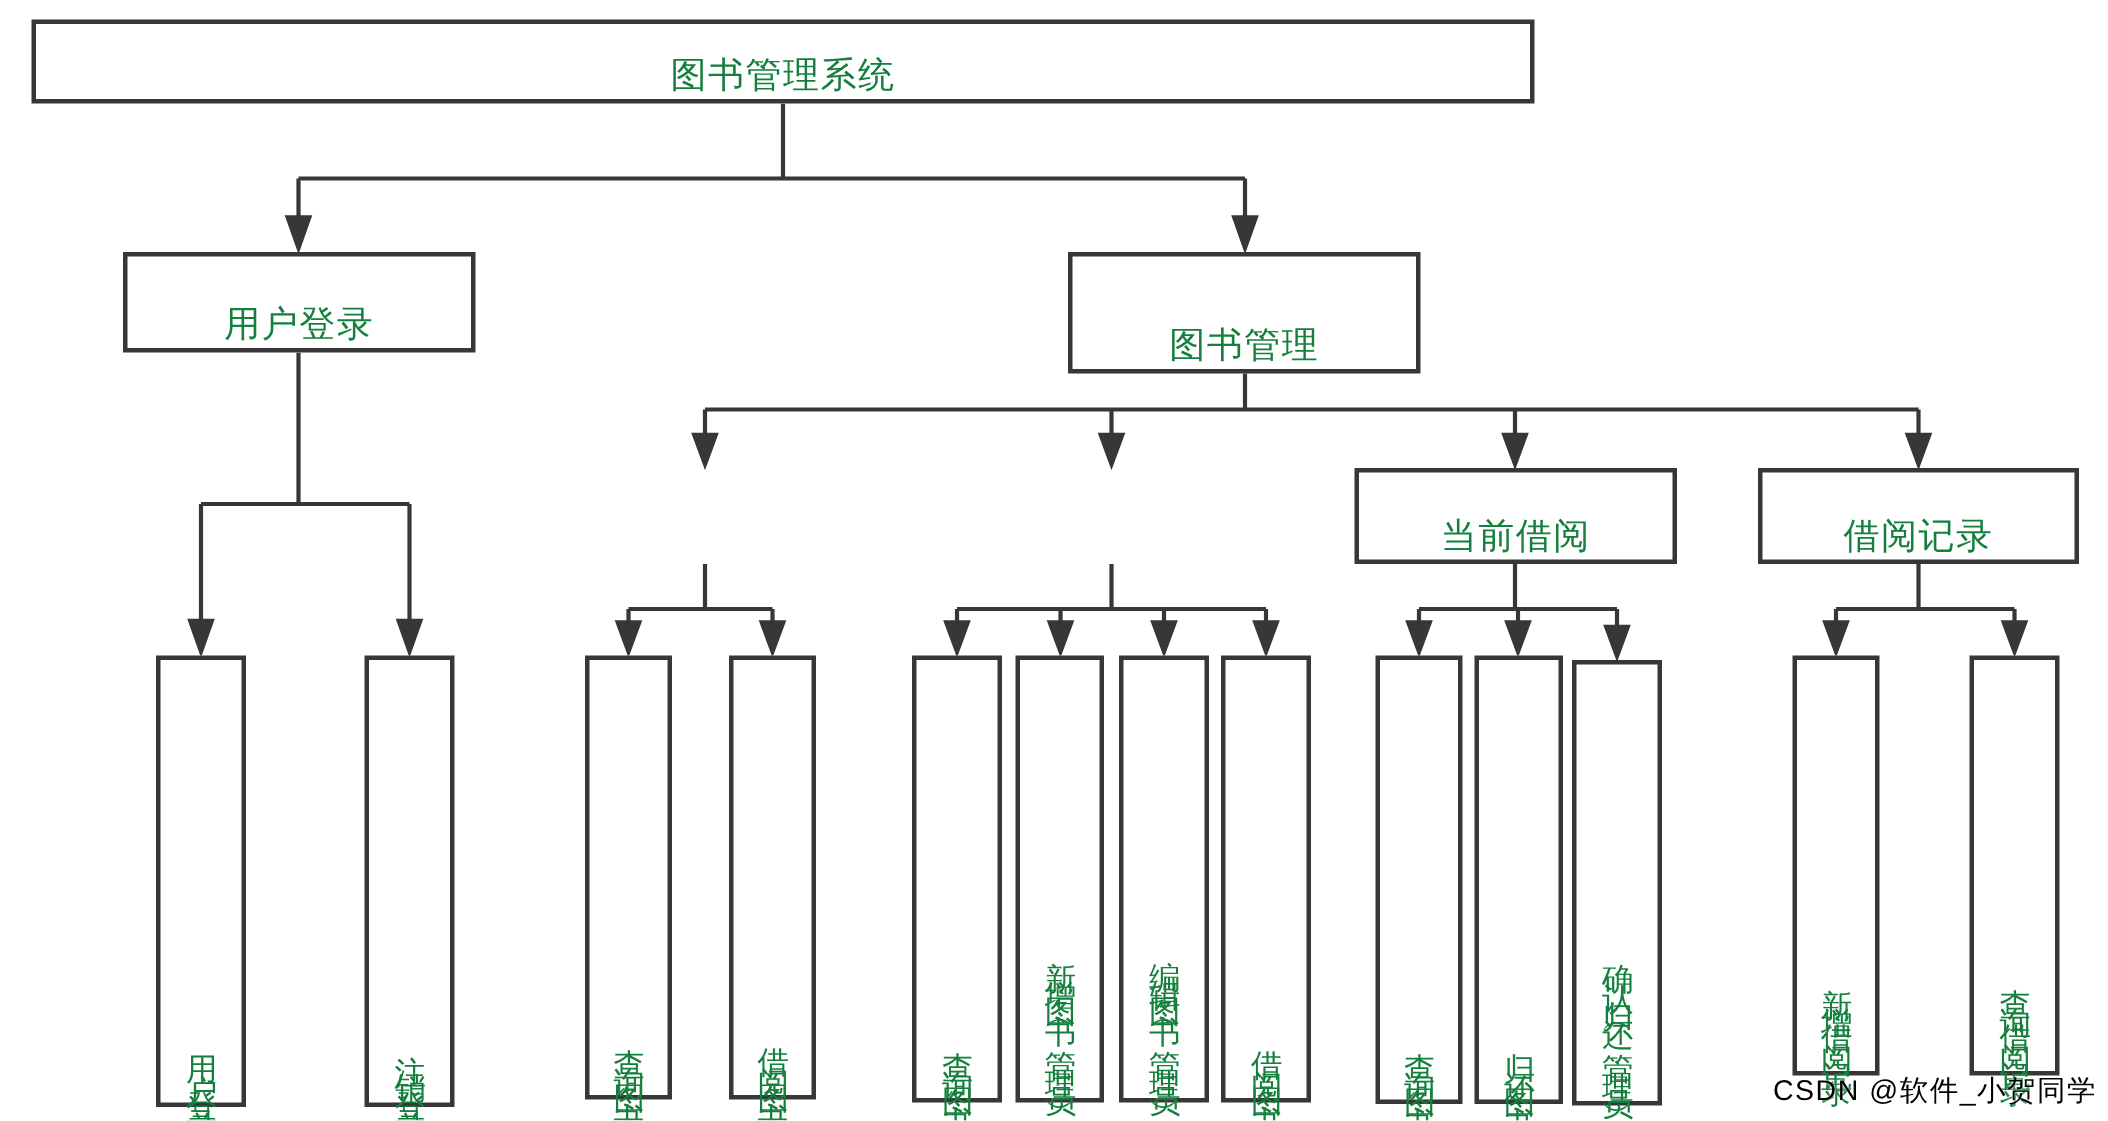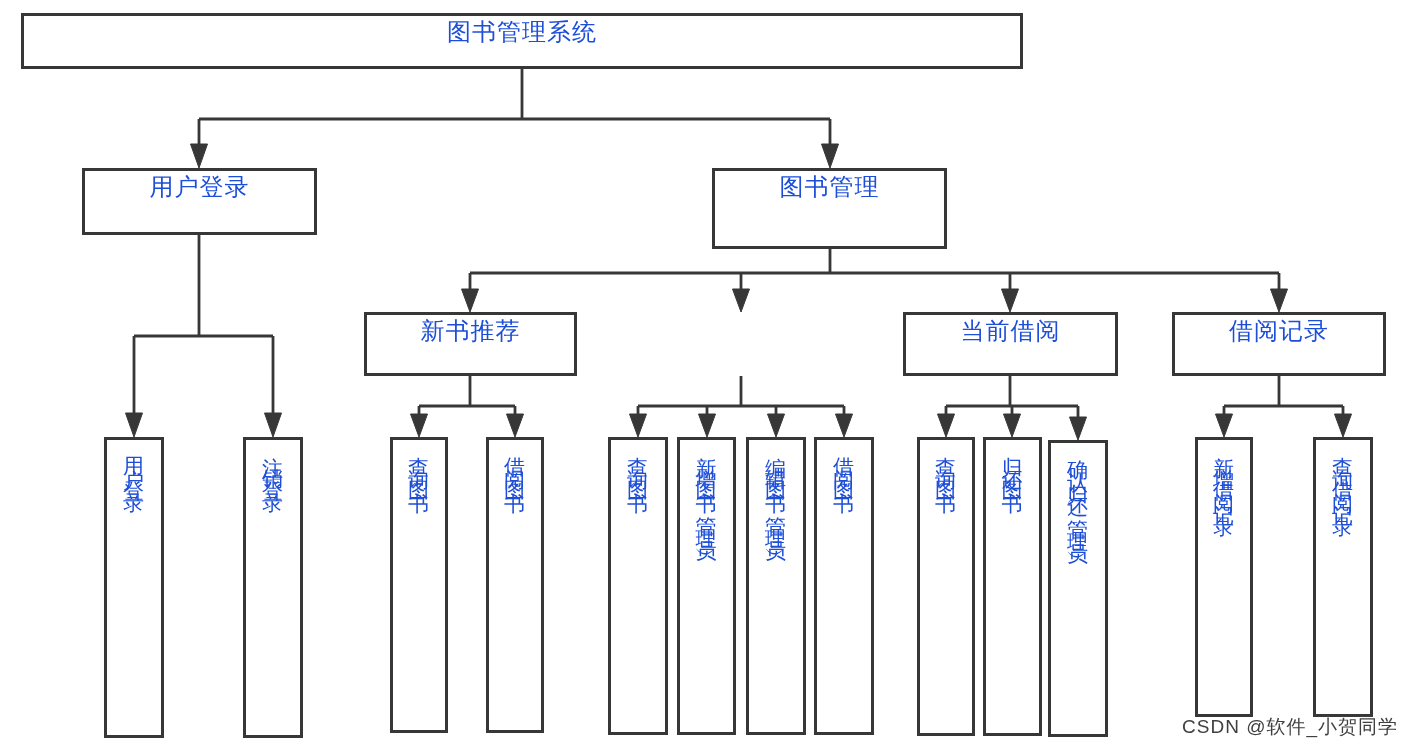--- a/index.html
+++ b/index.html
@@ -22,43 +22,43 @@
     width: 1405px;
     height: 747px;
     pointer-events: none;
   }
   .box {
     position: absolute;
     box-sizing: border-box;
     border: 3px solid #373737;
     background: #ffffff;
     display: flex;
-    align-items: flex-start;
+    align-items: flex-end;
     justify-content: center;
-    color: #1d4ed8;
+    color: #15803d;
   }
   .box.h span {
     font-size: 24px;
     letter-spacing: 1px;
     white-space: nowrap;
   }
   .box.v span {
     writing-mode: vertical-rl;
     text-orientation: mixed;
     font-size: 21px;
     letter-spacing: 12px;
     line-height: 1;
     white-space: nowrap;
   }
   #watermark {
     position: absolute;
     right: 7px;
     top: 714px;
     font-size: 19px;
-    color: #404040;
+    color: #000000;
     letter-spacing: 1px;
     white-space: nowrap;
     text-shadow: 0 0 2px #ffffff;
   }
 </style>
 </head>
 <body>
 
 <div id="stage">
 
@@ -142,23 +142,20 @@
     <span>图书管理系统</span>
   </div>
 
   <div class="box h" style="left:82px;top:168px;width:235px;height:67px">
     <span>用户登录</span>
   </div>
   <div class="box h" style="left:712px;top:168px;width:235px;height:81px">
     <span>图书管理</span>
   </div>
 
-  <div class="box h" style="left:364px;top:312px;width:213px;height:64px">
-    <span>新书推荐</span>
-  </div>
   <div class="box h" style="left:903px;top:312px;width:215px;height:64px">
     <span>当前借阅</span>
   </div>
   <div class="box h" style="left:1172px;top:312px;width:214px;height:64px">
     <span>借阅记录</span>
   </div>
 
   <div class="box v" style="left:104px;top:437px;width:60px;height:301px">
     <span>用户登录</span>
   </div>

